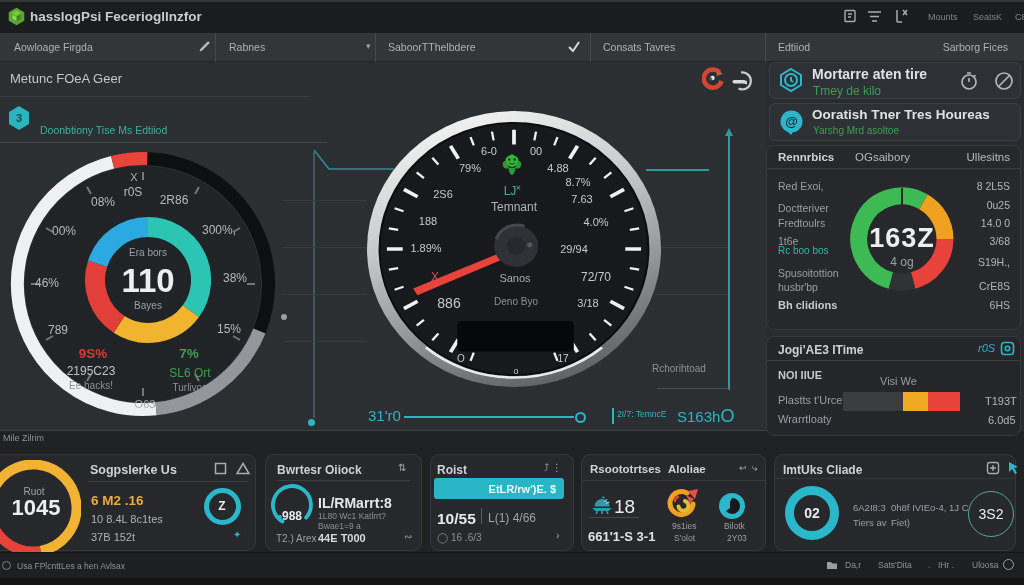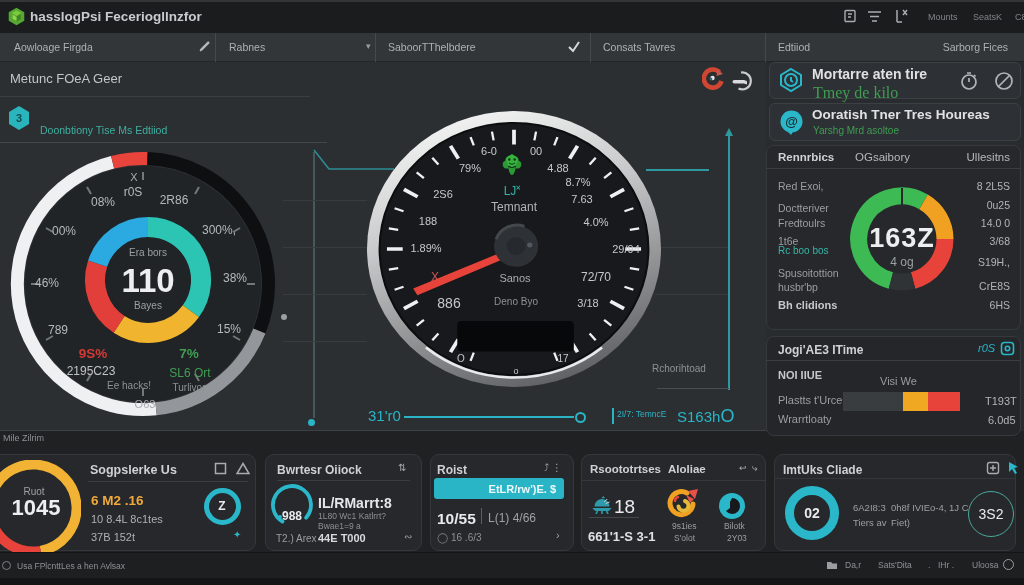--- a/index.html
+++ b/index.html
@@ -141,21 +141,21 @@
 <div class="txt" style="left:58px;top:330px;transform:translate(-50%,-50%);font-size:12px;color:#b6b9bc;">789</div>
 <div class="txt" style="left:229px;top:329px;transform:translate(-50%,-50%);font-size:12px;color:#b6b9bc;">15%</div>
 <div class="txt" style="left:145px;top:404px;transform:translate(-50%,-50%);font-size:11px;color:#a9acaf;">O63</div>
 <div class="txt" style="left:148px;top:252px;transform:translate(-50%,-50%);font-size:10px;color:#9aa0a4;">Era bors</div>
 <div class="txt" style="left:148px;top:281px;transform:translate(-50%,-50%);font-size:33px;font-weight:bold;color:#eceef0;">110</div>
 <div class="txt" style="left:148px;top:305px;transform:translate(-50%,-50%);font-size:10px;color:#9aa0a4;">Bayes</div>
 <div class="txt" style="left:93px;top:353px;transform:translate(-50%,-50%);font-size:13.5px;font-weight:bold;color:#d43a35;">9S%</div>
 <div class="txt" style="left:189px;top:353px;transform:translate(-50%,-50%);font-size:13.5px;font-weight:bold;color:#3f9e52;">7%</div>
 <div class="txt" style="left:91px;top:371px;transform:translate(-50%,-50%);font-size:12px;color:#c0c3c6;">2195C23</div>
 <div class="txt" style="left:190px;top:373px;transform:translate(-50%,-50%);font-size:12px;color:#3f9e52;">SL6 Ort</div>
-<div class="txt" style="left:91px;top:385px;transform:translate(-50%,-50%);font-size:10px;color:#8d9194;margin-left:38px;">Ee hacks!</div>
+<div class="txt" style="left:91px;top:385px;transform:translate(-50%,-50%);font-size:10px;color:#8d9194;">Ee hacks!</div>
 <div class="txt" style="left:189px;top:387px;transform:translate(-50%,-50%);font-size:10px;color:#8d9194;">Turlivor</div>
 
 <svg class="abs" style="left:364px;top:99px;transform:scale(1.05,0.985);" width="300" height="300" viewBox="0 0 300 300">
 <defs>
         <linearGradient id="rim" x1="0.25" y1="0" x2="0.6" y2="1">
           <stop offset="0" stop-color="#f6f6f6"></stop>
           <stop offset="0.4" stop-color="#c6c7c8"></stop>
           <stop offset="0.75" stop-color="#8b8c8e"></stop>
           <stop offset="1" stop-color="#606265"></stop>
         </linearGradient>
@@ -207,21 +207,21 @@
 <div class="txt" style="left:489px;top:151px;transform:translate(-50%,-50%);font-size:11px;color:#c6c9cb;">6-0</div>
 <div class="txt" style="left:536px;top:151px;transform:translate(-50%,-50%);font-size:11px;color:#c6c9cb;">00</div>
 <div class="txt" style="left:470px;top:168px;transform:translate(-50%,-50%);font-size:11px;color:#c6c9cb;">79%</div>
 <div class="txt" style="left:558px;top:168px;transform:translate(-50%,-50%);font-size:11px;color:#c6c9cb;">4.88</div>
 <div class="txt" style="left:578px;top:182px;transform:translate(-50%,-50%);font-size:11px;color:#c6c9cb;">8.7%</div>
 <div class="txt" style="left:443px;top:194px;transform:translate(-50%,-50%);font-size:11px;color:#c6c9cb;">2S6</div>
 <div class="txt" style="left:582px;top:199px;transform:translate(-50%,-50%);font-size:11px;color:#c6c9cb;">7.63</div>
 <div class="txt" style="left:428px;top:221px;transform:translate(-50%,-50%);font-size:11px;color:#c6c9cb;">188</div>
 <div class="txt" style="left:596px;top:222px;transform:translate(-50%,-50%);font-size:11px;color:#c6c9cb;">4.0%</div>
 <div class="txt" style="left:426px;top:248px;transform:translate(-50%,-50%);font-size:11px;color:#c6c9cb;">1.89%</div>
-<div class="txt" style="left:626px;top:249px;transform:translate(-50%,-50%);font-size:11px;color:#c6c9cb;">29/94</div>
+<div class="txt" style="left:574px;top:249px;transform:translate(-50%,-50%);font-size:11px;color:#c6c9cb;">29/94</div>
 <div class="txt" style="left:596px;top:277px;transform:translate(-50%,-50%);font-size:12px;color:#c6c9cb;">72/70</div>
 <div class="txt" style="left:449px;top:303px;transform:translate(-50%,-50%);font-size:14px;color:#c6c9cb;">886</div>
 <div class="txt" style="left:588px;top:303px;transform:translate(-50%,-50%);font-size:11px;color:#c6c9cb;">3/18</div>
 <div class="txt" style="left:461px;top:358px;transform:translate(-50%,-50%);font-size:10px;color:#c6c9cb;">O</div>
 <div class="txt" style="left:563px;top:358px;transform:translate(-50%,-50%);font-size:10px;color:#c6c9cb;">17</div>
 <div class="txt" style="left:516px;top:371px;transform:translate(-50%,-50%);font-size:9px;color:#c6c9cb;">o</div>
 <div class="txt" style="left:435px;top:277px;transform:translate(-50%,-50%);font-size:12px;color:#c55;">X</div>
 <svg class="abs" style="left:501px;top:153px;" width="22" height="23" viewBox="0 0 22 23">
       <path d="M11 1c3 2.5 6 2 6.5 6 .3 2.6-1 5-3 6l-3.5 1-3.5-1c-2-1-3.3-3.4-3-6C5 3 8 3.5 11 1z" fill="#35b33c"></path>
       <path d="M3.5 8c-2 1-2.5 4-1 6 1.2 1.6 3.5 2 5 1l-2-7z" fill="#2c9a34"></path>
@@ -237,21 +237,21 @@
 <div class="txt" style="left:516px;top:301px;transform:translate(-50%,-50%);font-size:10px;color:#8d9194;">Deno Byo</div>
 
 <div class="abs" style="left:766px;top:62px;width:258px;height:369px;background:#292c2f;"></div>
 <div class="abs" style="left:769px;top:62px;width:252px;height:37px;background:#2d3034;border:1px solid #3c4044;border-radius:6px;box-sizing:border-box;"></div>
 <svg class="abs" style="left:778px;top:67px;" width="26" height="26" viewBox="0 0 26 26" fill="none" stroke="#2ab7c9" stroke-width="2">
       <path d="M13 2 L23 8 V18 L13 24 L3 18 V8 Z"></path>
       <circle cx="13" cy="13" r="6"></circle>
       <path d="M13 10v3.5l2 1.5"></path>
     </svg>
 <div class="txt" style="left:812px;top:66px;font-size:14px;font-weight:bold;color:#dfe1e3;">Mortarre aten tire</div>
-<div class="txt" style="left:813px;top:84px;font-size:16px;color:#3f9e52;font-family:Liberation Serif, serif;">Tmey de kilo</div>
+<div class="txt" style="left:813px;top:84px;font-size:12px;color:#3f9e52;">Tmey de kilo</div>
 <svg class="abs" style="left:959px;top:71px;" width="20" height="20" viewBox="0 0 20 20" fill="none" stroke="#b2b5b8" stroke-width="1.7">
       <circle cx="10" cy="11" r="7"></circle>
       <path d="M10 11V7M8 2h4M15 4l1.5 1.5"></path>
     </svg>
 <svg class="abs" style="left:994px;top:71px;" width="20" height="20" viewBox="0 0 20 20" fill="none" stroke="#b2b5b8" stroke-width="1.7">
       <circle cx="10" cy="10" r="8"></circle>
       <path d="M4.5 15.5 L15.5 4.5"></path>
     </svg>
 <div class="abs" style="left:769px;top:103px;width:252px;height:38px;background:#2d3034;border:1px solid #3c4044;border-radius:6px;box-sizing:border-box;"></div>
 <svg class="abs" style="left:778px;top:108px;" width="27" height="27" viewBox="0 0 27 27">

